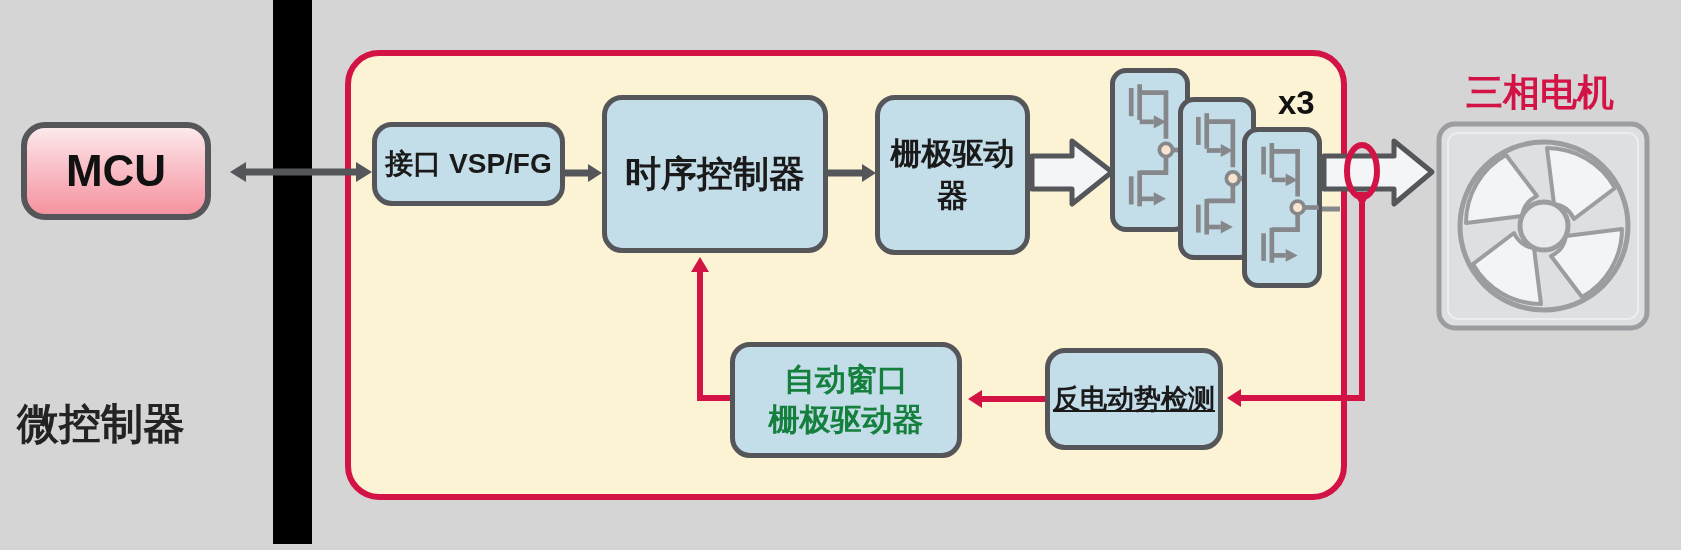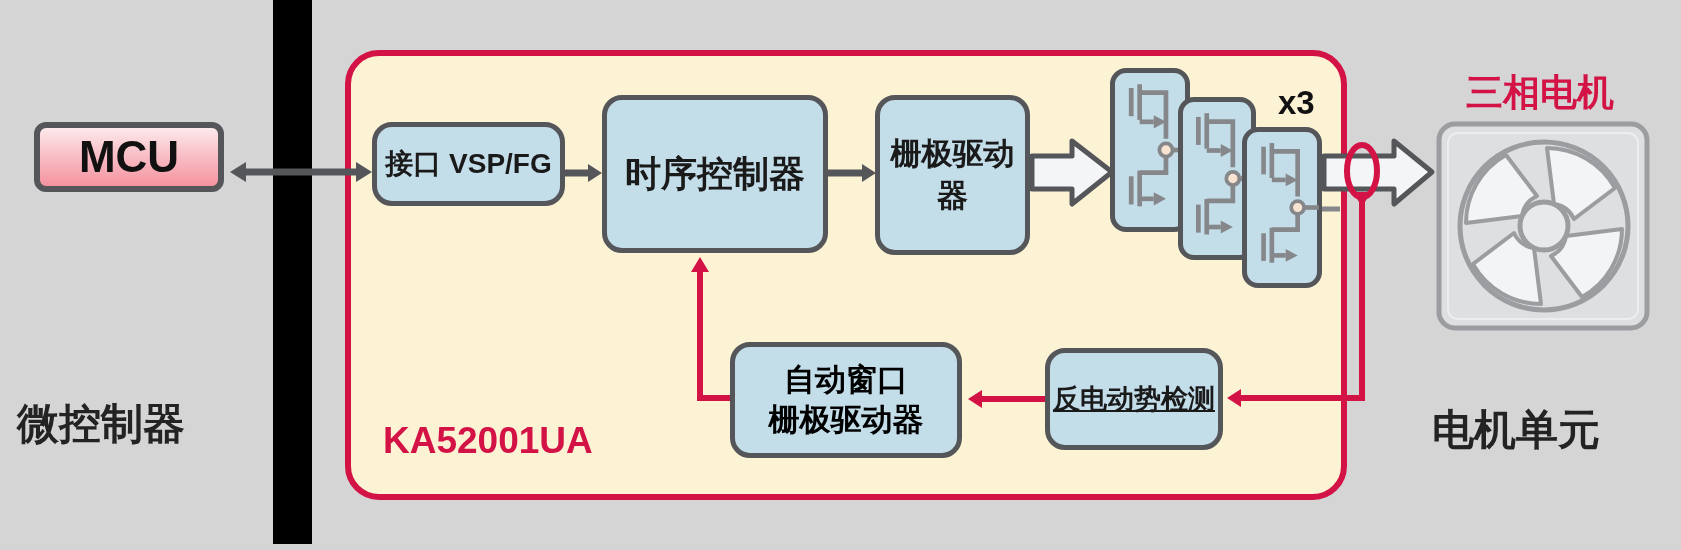--- a/index.html
+++ b/index.html
@@ -12,23 +12,23 @@
     width:1681px;height:550px;
     background:#D5D5D6;
     overflow:hidden;
   }
   .abs{position:absolute;}
   .separator{
     left:273px;top:0;width:39px;height:544px;
     background:#000;
   }
   .mcu-box{
-    left:34px;top:122px;width:190px;height:70px;
+    left:21px;top:122px;width:190px;height:98px;
     box-sizing:border-box;
-    border:6px solid #55565A;border-radius:12px;
+    border:6px solid #55565A;border-radius:24px;
     background:linear-gradient(180deg,#FCE9EB 0%,#F9C0C8 45%,#F5939F 100%);
     display:flex;align-items:center;justify-content:center;
     font-size:44px;font-weight:bold;color:#111;
   }
   .caption{
     font-weight:bold;color:#232323;
     text-align:left;
   }
   .caption.micro{left:17px;top:396px;width:220px;font-size:42px;}
   .caption.motor-unit{left:1432px;top:402px;width:216px;font-size:42px;}
@@ -45,21 +45,21 @@
   .blk{
     box-sizing:border-box;
     background:#C3DDE9;
     border:5px solid #55565A;border-radius:20px;
     display:flex;flex-direction:column;align-items:center;justify-content:center;
     font-weight:bold;color:#1a1a1a;text-align:center;
   }
   .blk.interface{left:372px;top:122px;width:193px;height:84px;font-size:28px;}
   .blk.timing{left:602px;top:95px;width:226px;height:158px;font-size:36px;}
   .blk.gate{left:875px;top:95px;width:155px;height:160px;font-size:31px;}
-  .blk.autowin{left:730px;top:342px;width:232px;height:116px;font-size:31px;color:#000000;line-height:40px;}
+  .blk.autowin{left:730px;top:342px;width:232px;height:116px;font-size:31px;color:#15803d;line-height:40px;}
   .blk.bemf{left:1045px;top:348px;width:178px;height:102px;font-size:27px;text-decoration:underline;}
   .blk.bridge{border-radius:16px;padding:0;}
   .blk.b1{left:1110px;top:68px;width:80px;height:164px;}
   .blk.b2{left:1178px;top:97px;width:78px;height:163px;}
   .blk.b3{left:1242px;top:127px;width:80px;height:161px;}
   .x3{
     left:1278px;top:84px;
     font-size:33px;font-weight:bold;color:#111;
   }
   .motor-title{
@@ -75,21 +75,20 @@
 <div class="canvas">
 
   <div class="abs separator"></div>
 
   <div class="abs mcu-box">
     <span>MCU</span>
   </div>
   <div class="abs caption micro">微控制器</div>
 
   <div class="abs chip"></div>
-  <div class="abs part-number">KA52001UA</div>
 
   <div class="abs blk interface">
     <span>接口 VSP/FG</span>
   </div>
 
   <div class="abs blk gate">
     <span>栅极驱动器</span>
   </div>
 
   <div class="abs blk timing">
@@ -169,21 +168,20 @@
     </defs>
     <rect x="4" y="4" width="208" height="204" rx="16" fill="#DEDFE1" stroke="#9B9DA0" stroke-width="5"></rect>
     <rect x="13" y="13" width="190" height="186" rx="10" fill="none" stroke="#ECEDEE" stroke-width="2"></rect>
     <circle cx="109" cy="106" r="84" fill="#DEDFE1" stroke="#9B9DA0" stroke-width="5"></circle>
     <use href="#blade"></use>
     <use href="#blade" transform="rotate(90 109 106)"></use>
     <use href="#blade" transform="rotate(180 109 106)"></use>
     <use href="#blade" transform="rotate(270 109 106)"></use>
     <circle cx="109" cy="106" r="24" fill="#E8E9EA" stroke="#9B9DA0" stroke-width="5"></circle>
   </svg>
-  <div class="abs caption motor-unit">电机单元</div>
 
   <svg class="abs overlay" viewBox="0 0 1681 550">
 
     <g>
       <line x1="244" y1="172" x2="360" y2="172" stroke="#55565A" stroke-width="7"></line>
       <polygon points="246,162 246,182 230,172" fill="#55565A"></polygon>
       <polygon points="356,162 356,182 372,172" fill="#55565A"></polygon>
     </g>
 
     <g>

